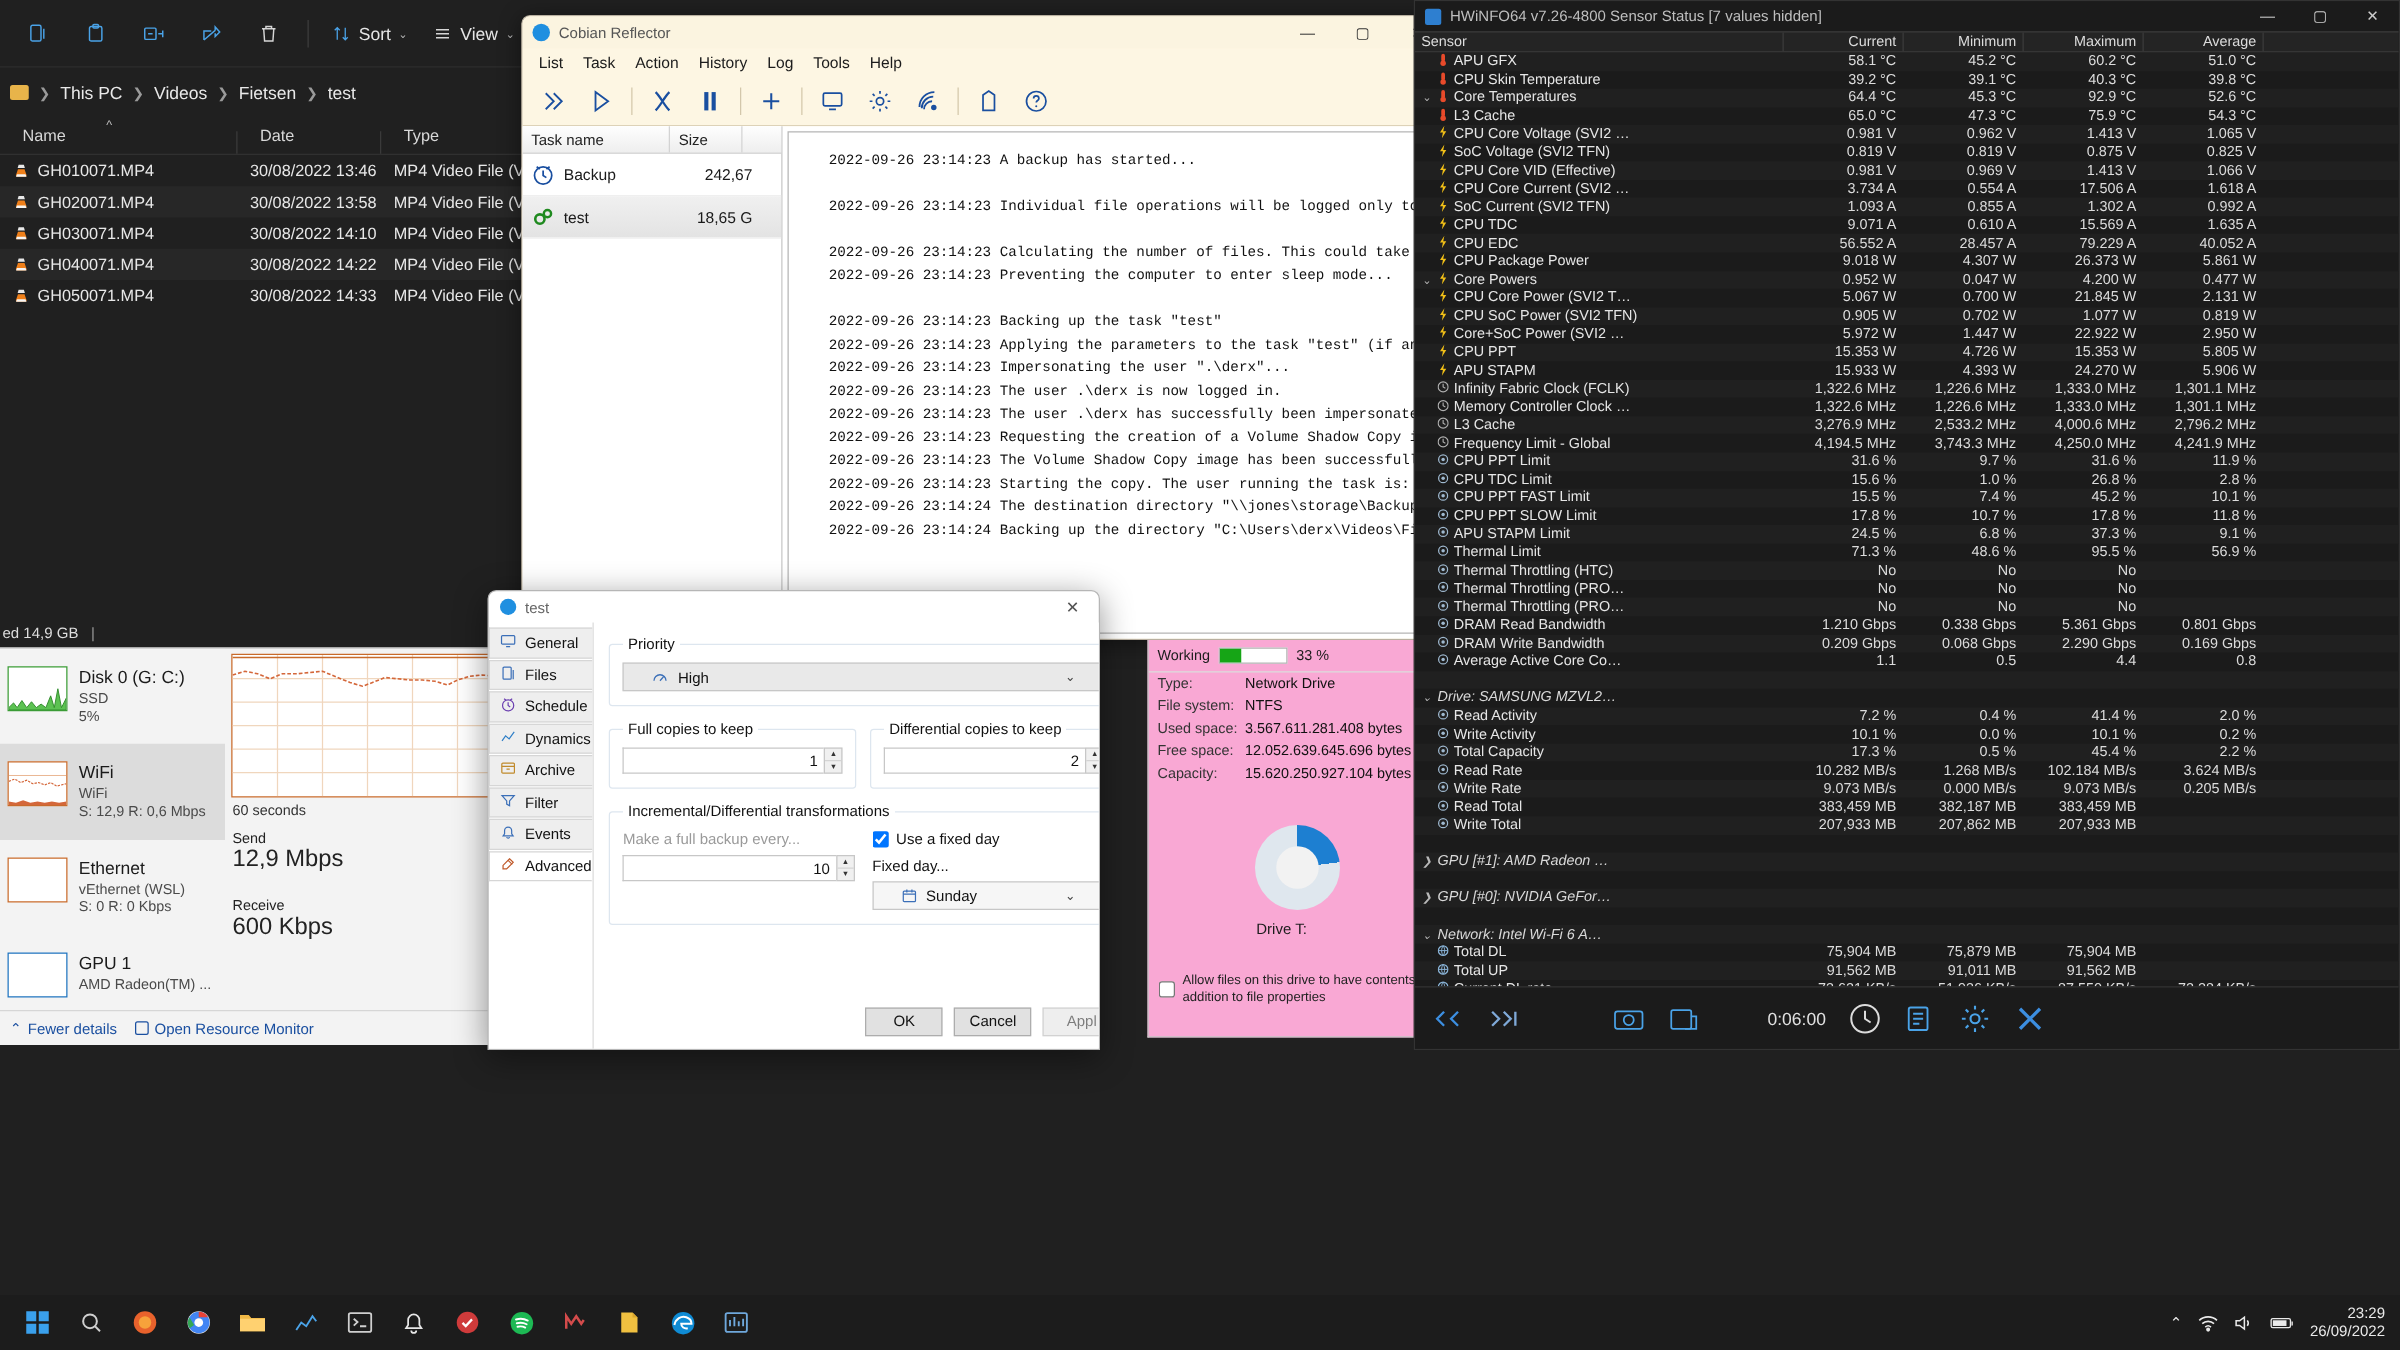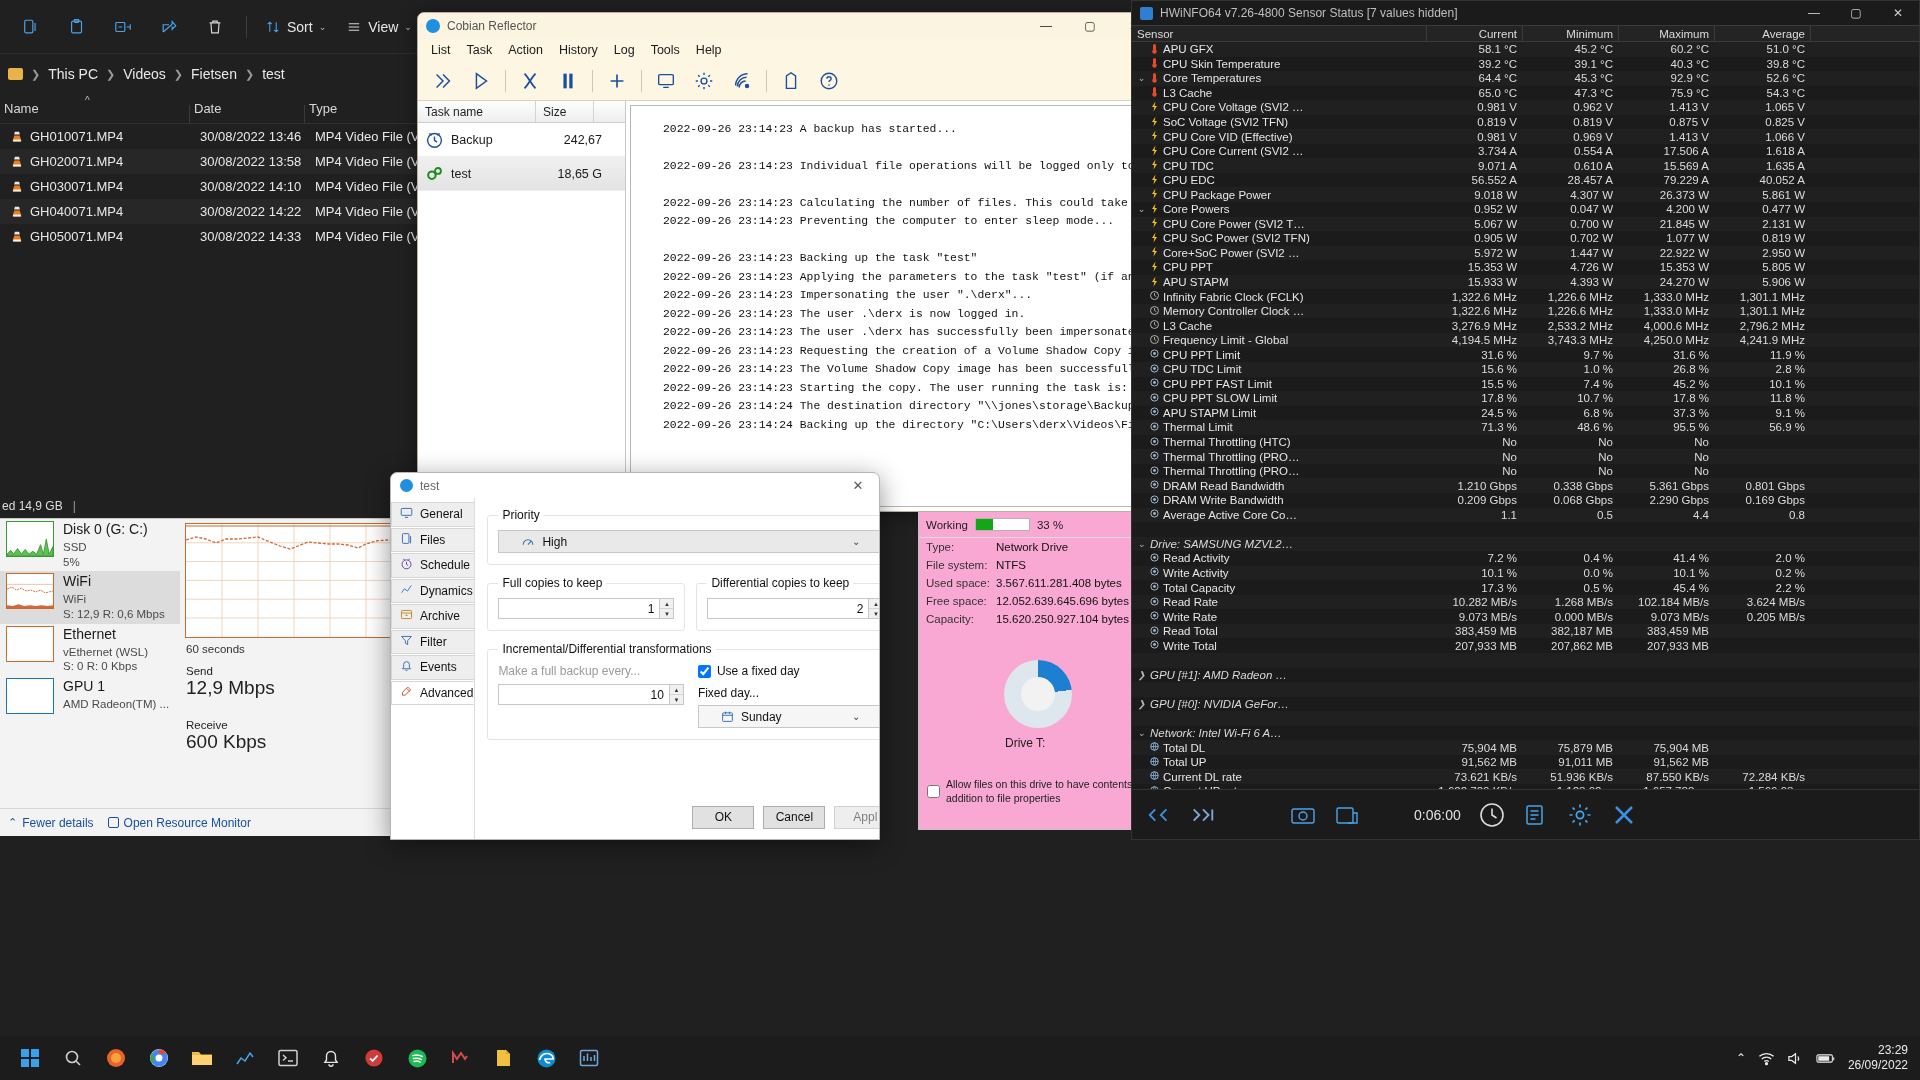--- a/index.html
+++ b/index.html
@@ -29,21 +29,21 @@
   #exp-breadcrumb {
     height:40px; display:flex; align-items:center; gap:0px; padding-left:6px;
     font-size:14px; color:#e9e9e9;
   }
   .crumb { padding:3px 6px; border-radius:3px; cursor:pointer; }
   .crumb-sep { color:#9a9a9a; font-size:11px; padding:0 2px; }
   #exp-head {
     display:flex; height:30px; align-items:center; font-size:13px;
     color:#d8d8d8; border-bottom:1px solid #303030; position:relative;
   }
-  #exp-head > div { padding-left:4px; position:relative; }
+  #exp-head > div { padding-left:18px; position:relative; }
   #exp-head > div::after {
     content:""; position:absolute; right:0; top:4px; height:18px; width:1px; background:#3a3a3a;
   }
   .col-name { width:190px; }
   .col-date { width:115px; }
   .col-type { width:120px; }
   .col-size { width:75px; }
   .sortmark { position:absolute; left:85px; top:-6px; font-size:10px; color:#c0c0c0; }
   .exp-row {
     display:flex; height:25px; align-items:center; font-size:13px; color:#e8e8e8; cursor:pointer;
@@ -58,21 +58,21 @@
   }
   
   #taskman {
     position:absolute; left:0; top:518px; width:400px; height:318px;
     background:#f3f3f3; color:#1a1a1a; border-top:1px solid #c9c9c9;
     display:flex; flex-direction:column;
   }
   #tm-body { flex:1; display:flex; overflow:hidden; }
   #tm-list { width:180px; background:#f3f3f3; overflow:hidden; }
   .tm-item {
-    display:flex; gap:9px; padding:2px 6px; align-items:flex-start; cursor:pointer;
+    display:flex; gap:9px; padding:14px 6px; align-items:flex-start; cursor:pointer;
   }
   .tm-item.selected { background:#dcdcdc; }
   .tm-thumb { width:48px; height:36px; border:1px solid #3a9b35; background:#fff; flex:none; position:relative; overflow:hidden; }
   .tm-txt { font-size:12.5px; line-height:1.28; }
   .tm-title { font-size:14px; margin-bottom:1px; }
   .tm-sub { color:#4a4a4a; font-size:11.5px; }
   #tm-detail { flex:1; position:relative; padding:4px 6px; overflow:hidden; }
   #tm-graph { position:absolute; left:5px; top:4px; width:218px; height:115px; border:1px solid #c86a2a; background:#fff; }
   #tm-graph-label { position:absolute; left:6px; top:124px; font-size:11.5px; color:#333; }
   .tm-stat { position:absolute; font-size:11.5px; color:#222; }
@@ -886,20 +886,33 @@
         <div class="num">0.554 A</div>
         <div class="num">17.506 A</div>
         <div class="num">1.618 A</div>
       </div>
       <div class="hw-row">
         <div class="sensor">
           <span class="tw"></span>
           <span><svg class="hw-ico" viewBox="0 0 9 11">
               <path d="M5.5 0.5 2 6h2.3L3.5 10.5 7 5H4.6z" fill="#f2c017"></path>
             </svg></span>
+          <span>SoC Current (SVI2 TFN)</span>
+        </div>
+        <div class="num">1.093 A</div>
+        <div class="num">0.855 A</div>
+        <div class="num">1.302 A</div>
+        <div class="num">0.992 A</div>
+      </div>
+      <div class="hw-row">
+        <div class="sensor">
+          <span class="tw"></span>
+          <span><svg class="hw-ico" viewBox="0 0 9 11">
+              <path d="M5.5 0.5 2 6h2.3L3.5 10.5 7 5H4.6z" fill="#f2c017"></path>
+            </svg></span>
           <span>CPU TDC</span>
         </div>
         <div class="num">9.071 A</div>
         <div class="num">0.610 A</div>
         <div class="num">15.569 A</div>
         <div class="num">1.635 A</div>
       </div>
       <div class="hw-row">
         <div class="sensor">
           <span class="tw"></span>

